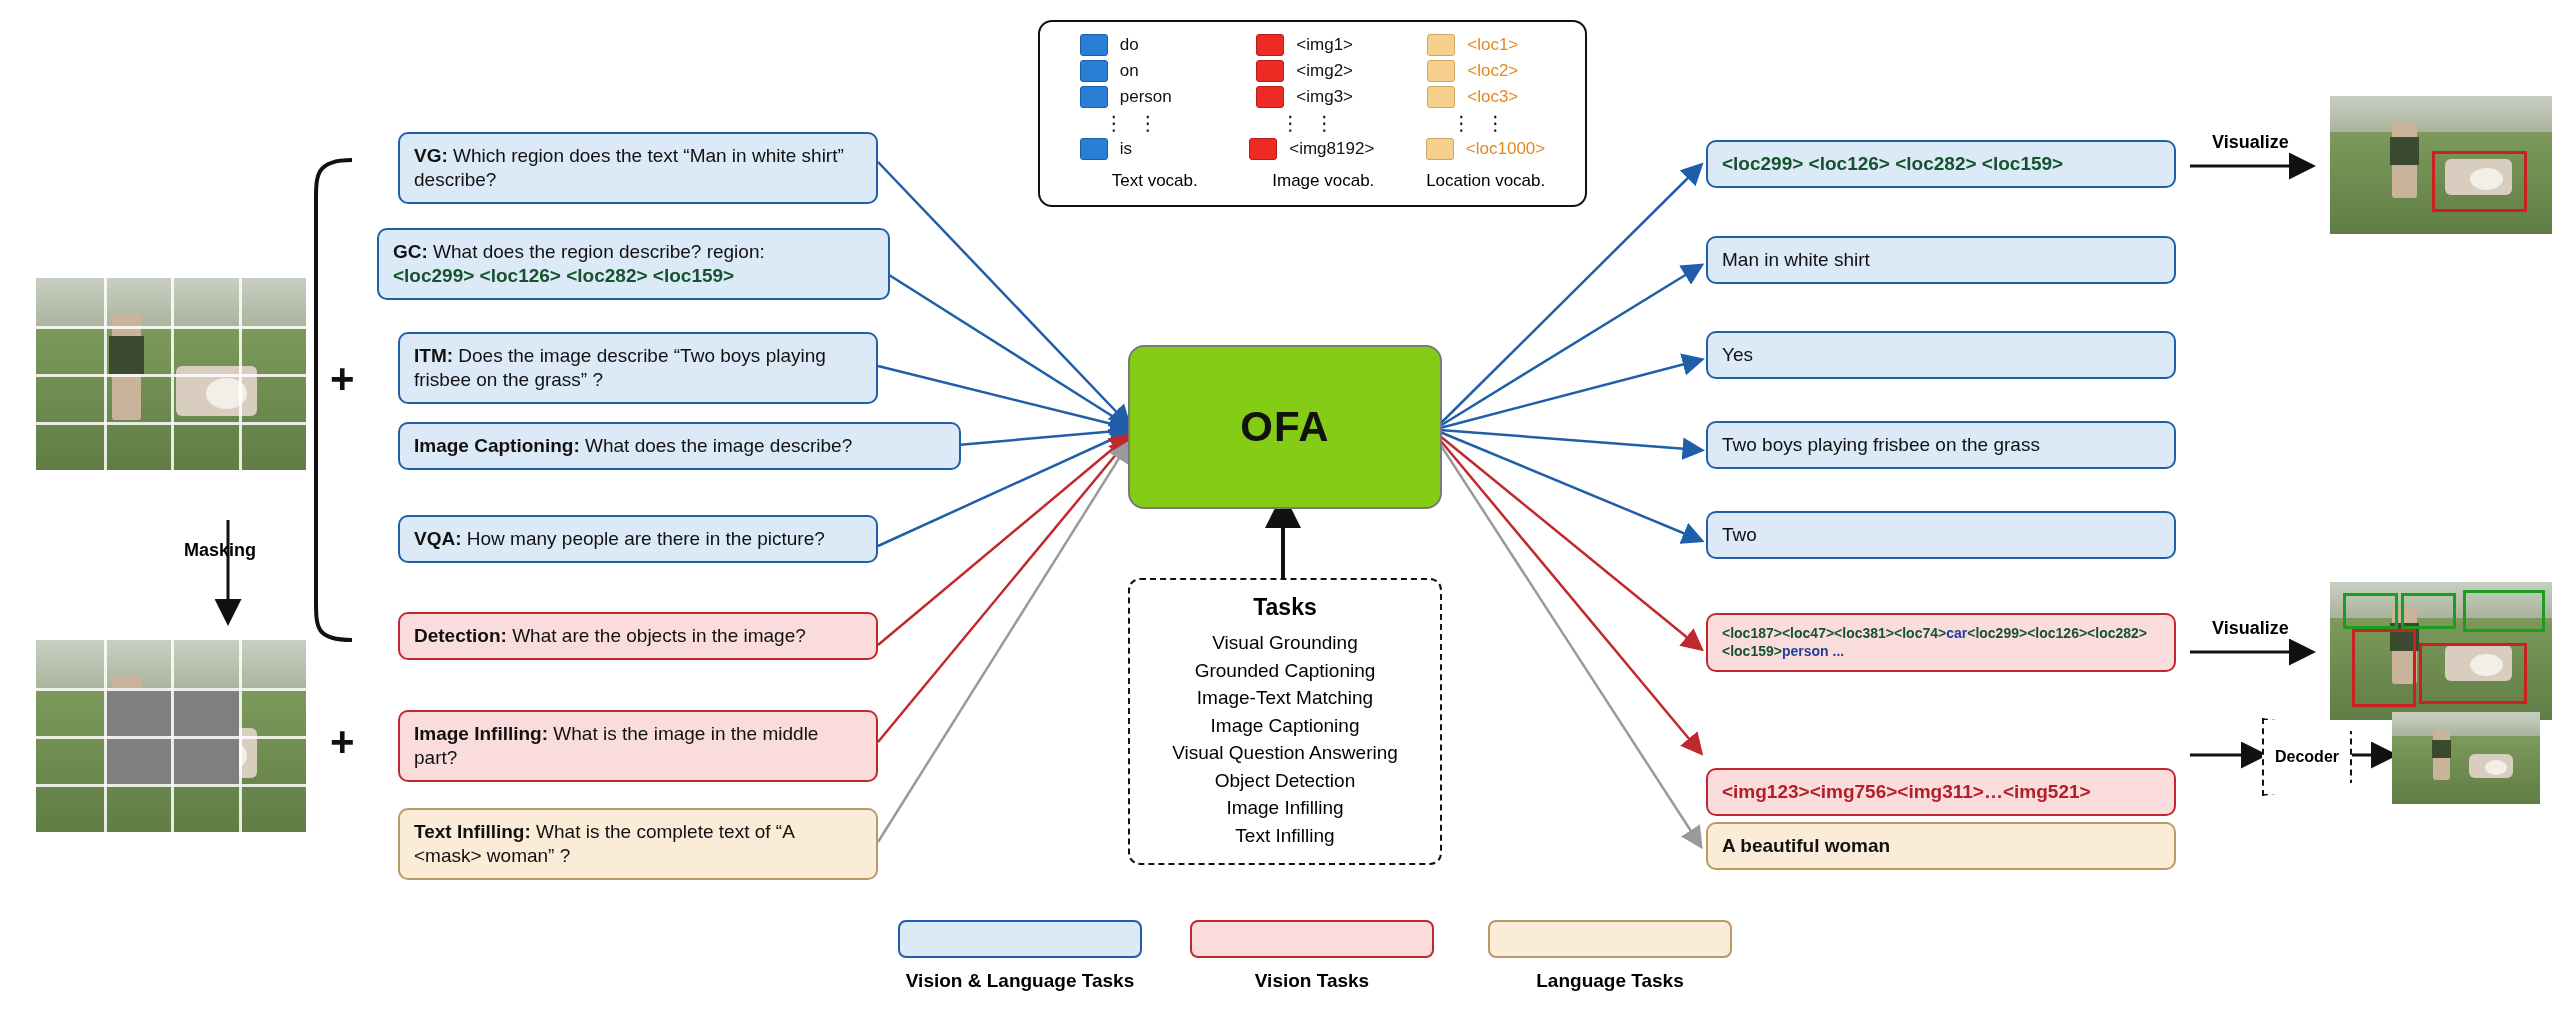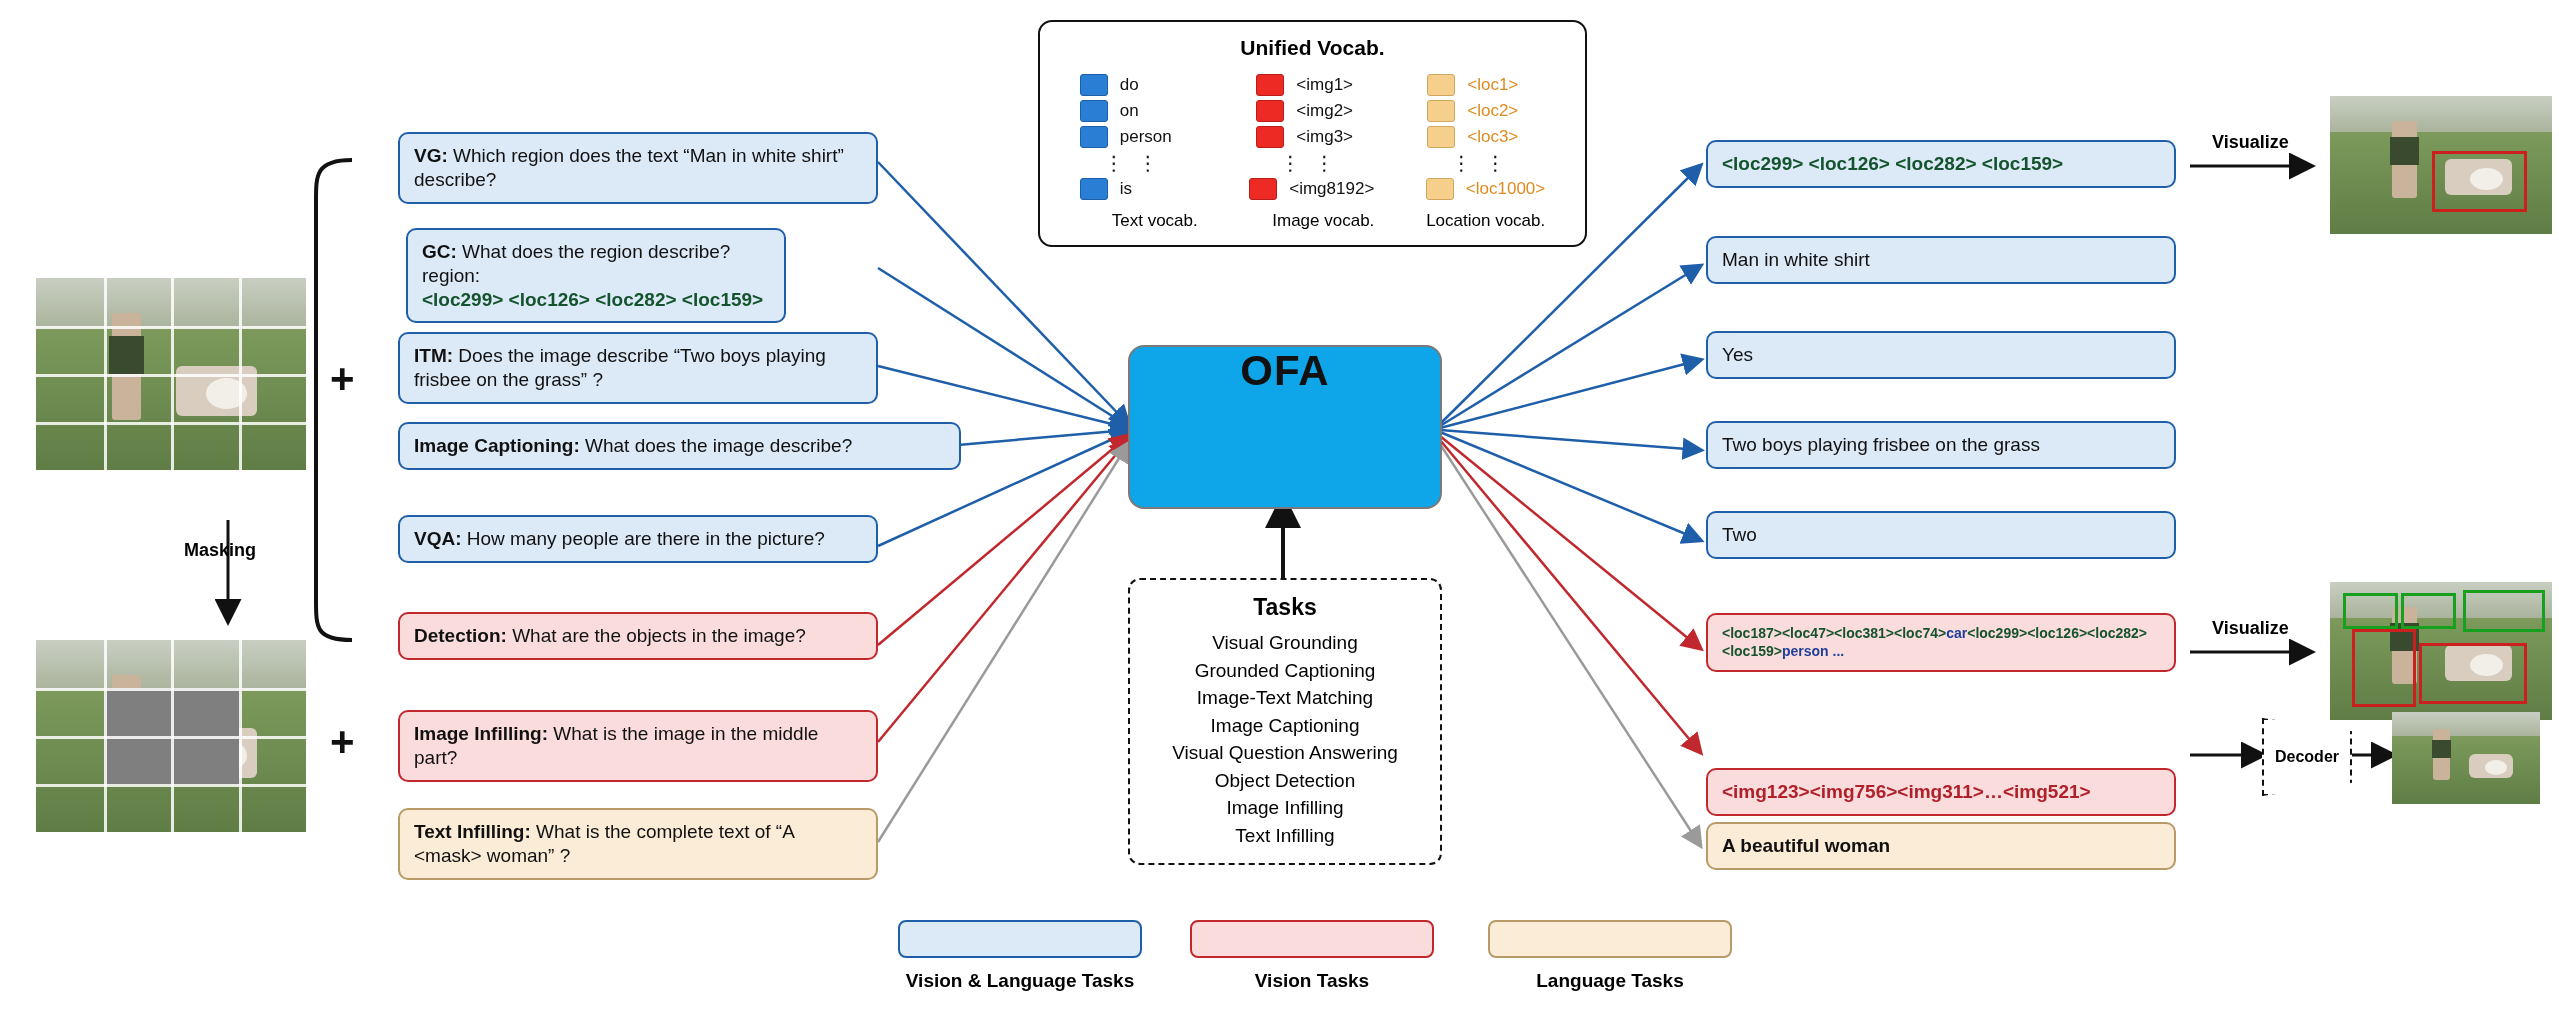--- a/index.html
+++ b/index.html
@@ -45,24 +45,24 @@
   .ph-p2{position:absolute;left:52%;top:46%;width:30%;height:26%;background:#d8cdbf;border-radius:6px;}
   .ph-p2d{position:absolute;left:63%;top:52%;width:15%;height:16%;background:#f2efe8;border-radius:50%;}
 
   .masked{position:absolute;background:#7f7f7f;}
 
   .plus{font-size:42px;font-weight:bold;color:#111;}
 
   
   #ofa{
     width:310px;height:160px;
-    background:#0ea5e9;
+    background:#84cc16;
     border:2.5px solid #7a7a7a;
     border-radius:16px;
-    display:flex;justify-content:center;
+    display:flex;align-items:center;justify-content:center;
     font-size:42px;font-weight:bold;letter-spacing:1px;color:#111;
   }
 
   
   #vocab{
     width:545px;
     border:2.5px solid #111;
     border-radius:14px;
     background:#fff;
     padding:10px 0 14px 0;
@@ -205,21 +205,21 @@
 </div>
 
 <div class="abs plus" style="left:330px;top:355px;">+</div>
 <div class="abs plus" style="left:330px;top:718px;">+</div>
 
 <div class="abs box box-blue" style="left:398px;top:132px;width:480px;">
   <div><b>VG:</b>
   <span>Which region does the text “Man in white shirt” describe?</span></div>
 </div>
 
-<div class="abs box box-blue" style="left:406px;top:228px;width:380px;">
+<div class="abs box box-blue" style="left:377px;top:228px;width:513px;">
   <div><b>GC:</b>
     <span>What does the region describe? region:</span><br>
     <span class="loc">&lt;loc299&gt; &lt;loc126&gt; &lt;loc282&gt; &lt;loc159&gt;</span>
   </div>
 </div>
 
 <div class="abs box box-blue" style="left:398px;top:332px;width:480px;">
   <div><b>ITM:</b>
   <span>Does the image describe “Two boys playing frisbee on the grass” ?</span></div>
 </div>
@@ -243,21 +243,20 @@
   <div><b>Image Infilling:</b>
   <span>What is the image in the middle part?</span></div>
 </div>
 
 <div class="abs box box-tan" style="left:398px;top:808px;width:480px;">
   <div><b>Text Infilling:</b>
   <span>What is the complete text of “A &lt;mask&gt; woman” ?</span></div>
 </div>
 
 <div class="abs" id="vocab" style="left:1038px;top:20px;">
-  <div class="title">Unified Vocab.</div>
   <div class="vcols">
 
     <div class="vcol">
       <div class="vrow">
           <span class="swatch sw-blue"></span>
           <span class="vlabel">do</span>
         </div>
       <div class="vrow">
           <span class="swatch sw-blue"></span>
           <span class="vlabel">on</span>

